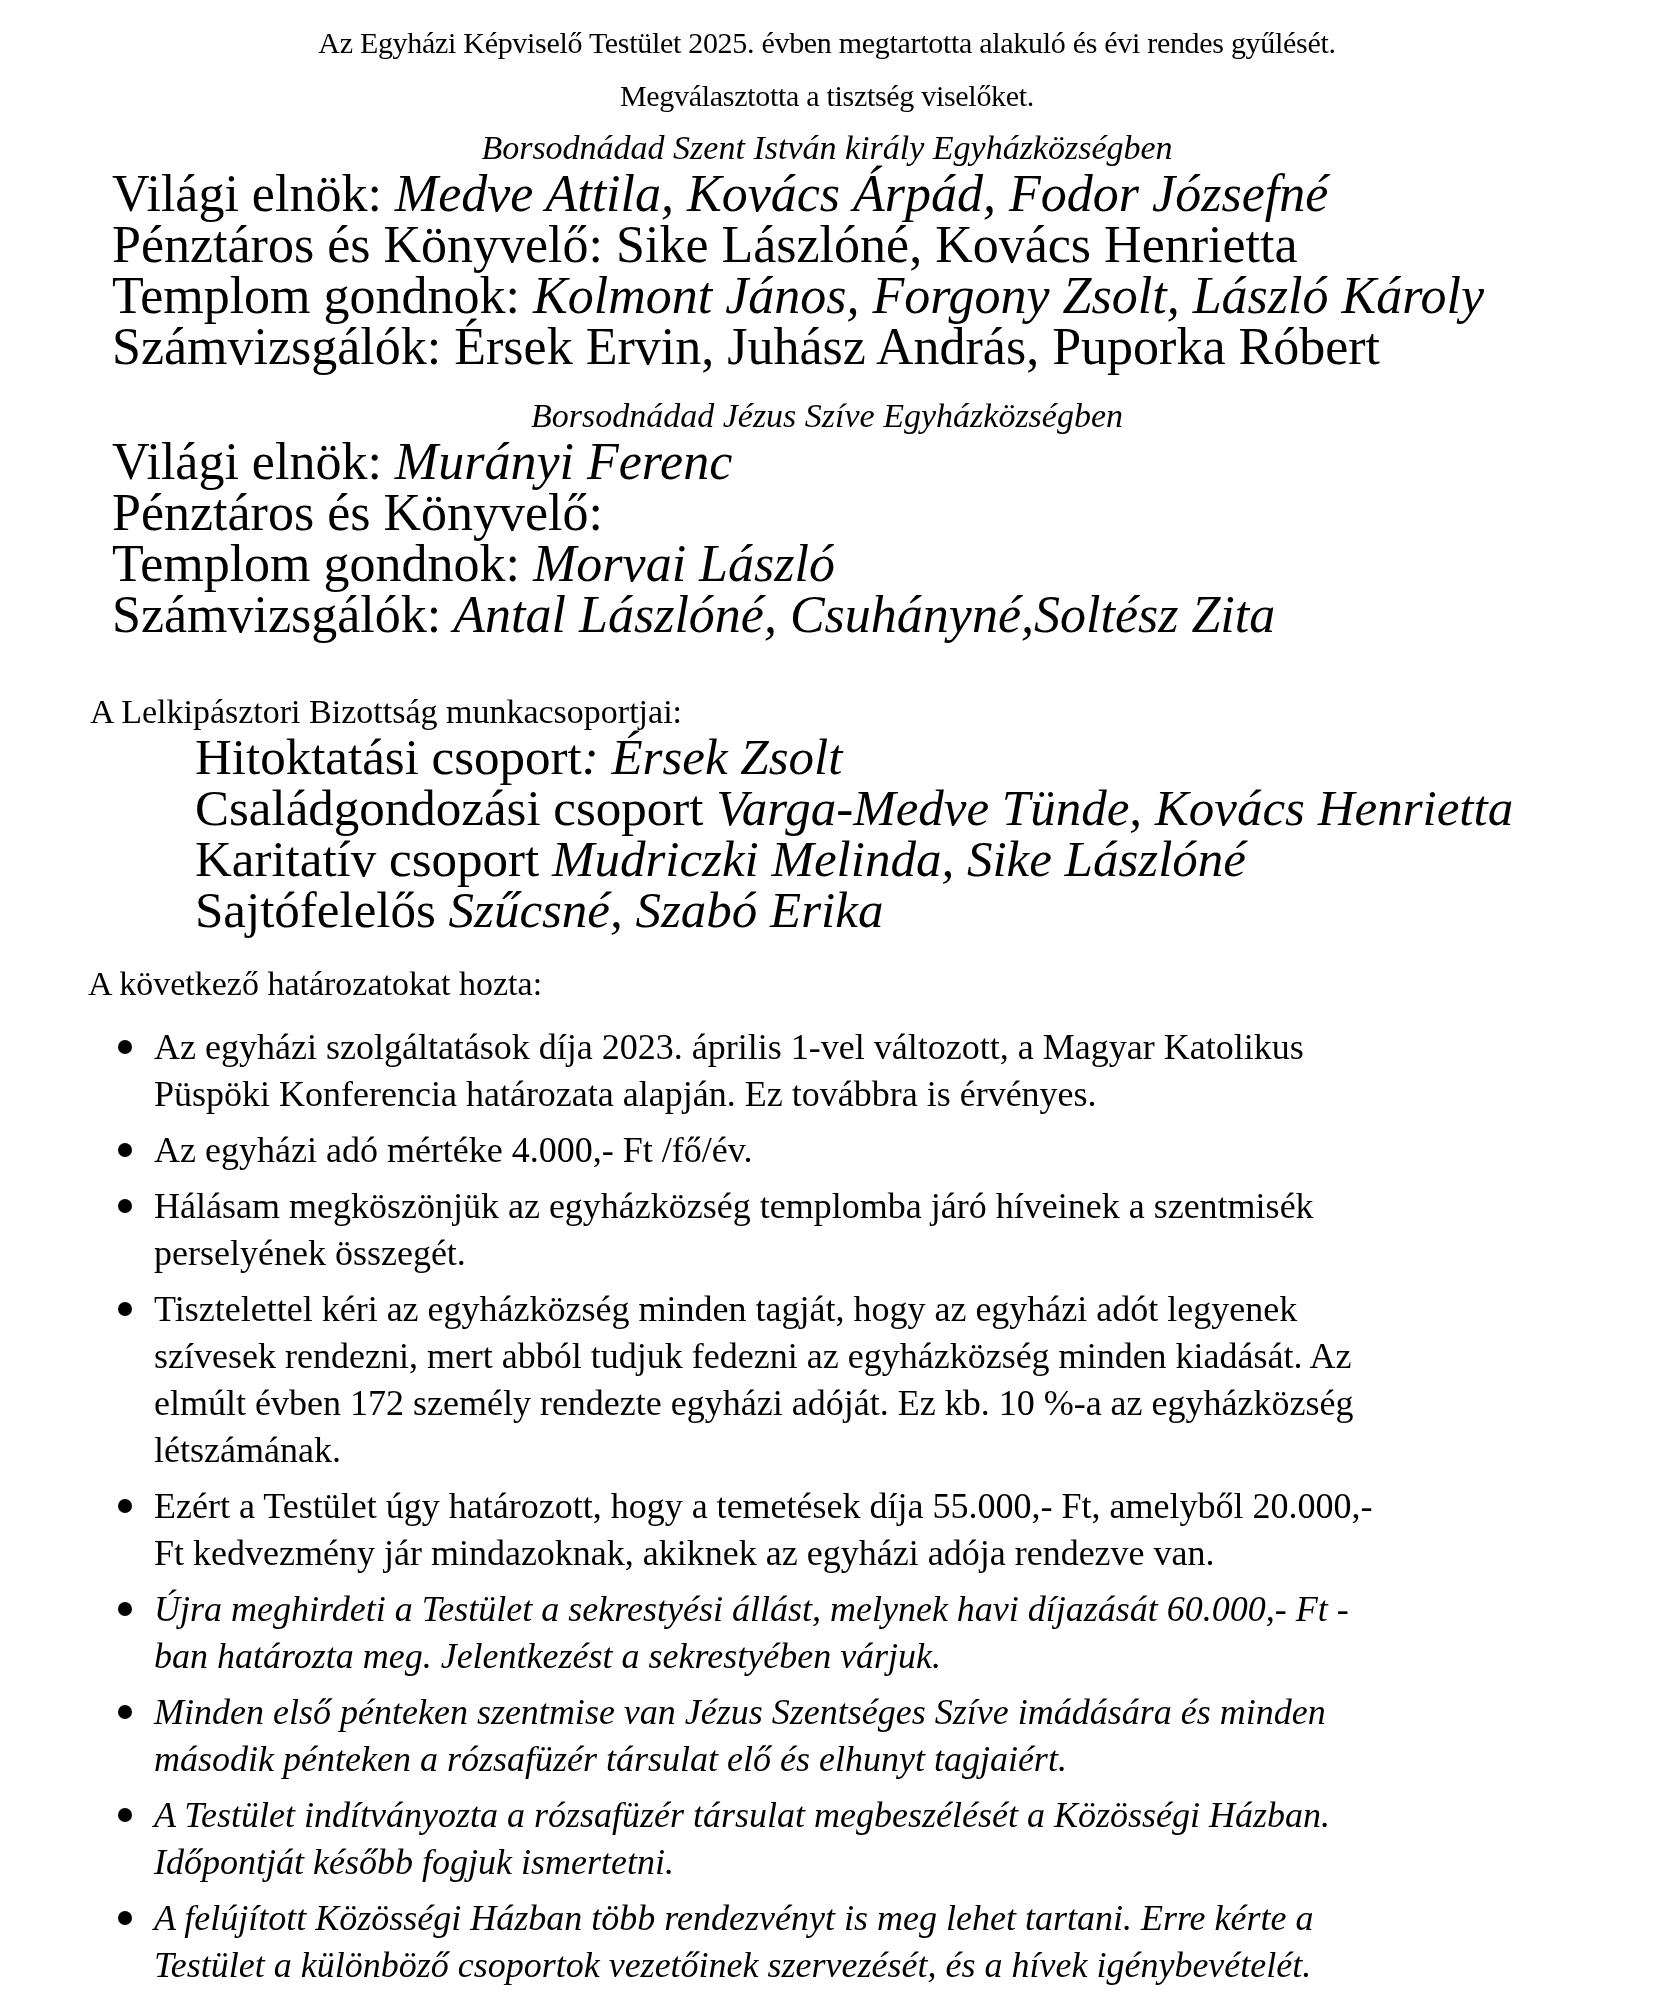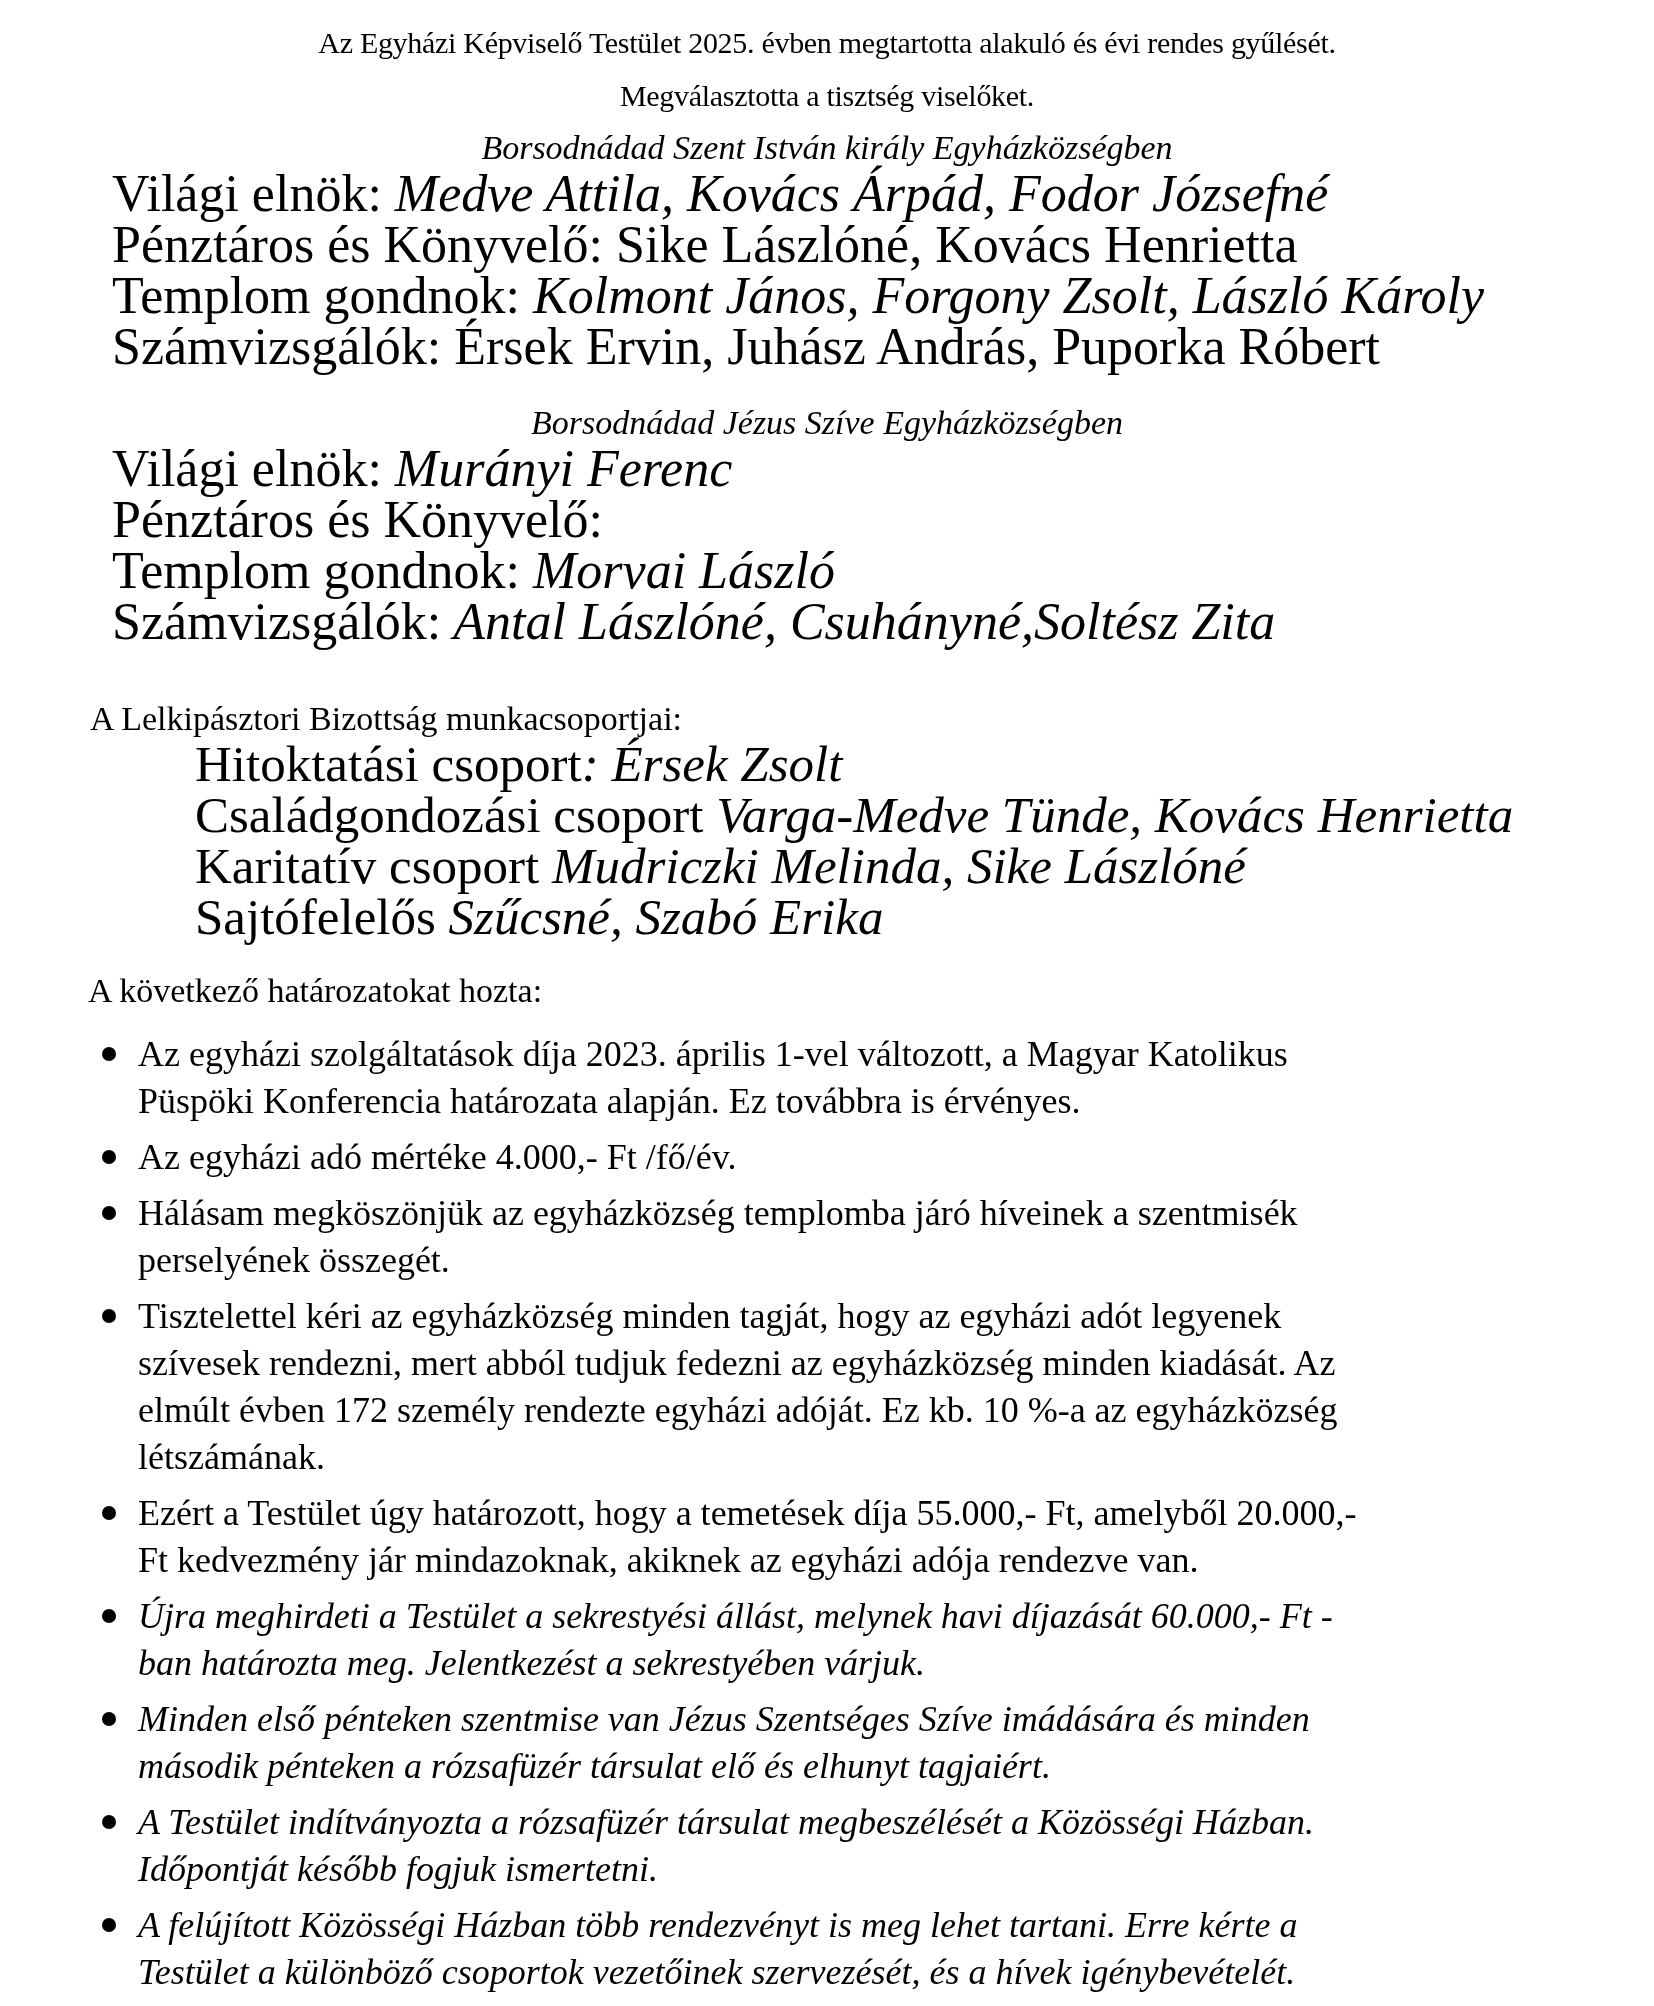--- a/index.html
+++ b/index.html
@@ -21,21 +21,21 @@
     white-space: nowrap;
     letter-spacing: -0.3px;
   }
   .parish-heading {
     font-size: 34px;
     line-height: 40px;
     text-align: center;
     font-style: italic;
   }
   .ph-1 { margin-top: 6px; }
-  .ph-2 { margin-top: 31px; }
+  .ph-2 { margin-top: 24px; }
   .roster-line {
     font-size: 52px;
     line-height: 51px;
     padding-left: 72px;
     white-space: nowrap;
   }
   .group-heading {
     font-size: 34px;
     line-height: 40px;
     padding-left: 50px;
@@ -51,21 +51,21 @@
   .decisions-heading {
     font-size: 34px;
     line-height: 40px;
     padding-left: 48px;
     margin-top: 28px;
     margin-bottom: 20px;
     white-space: nowrap;
   }
   ul.decisions {
     list-style: none;
-    margin: 0;
+    margin: 16px;
     padding: 0 0 0 62px;
   }
   ul.decisions li {
     position: relative;
     padding-left: 36px;
     margin-bottom: 9px;
   }
   ul.decisions li .dot {
     position: absolute;
     left: 0;

